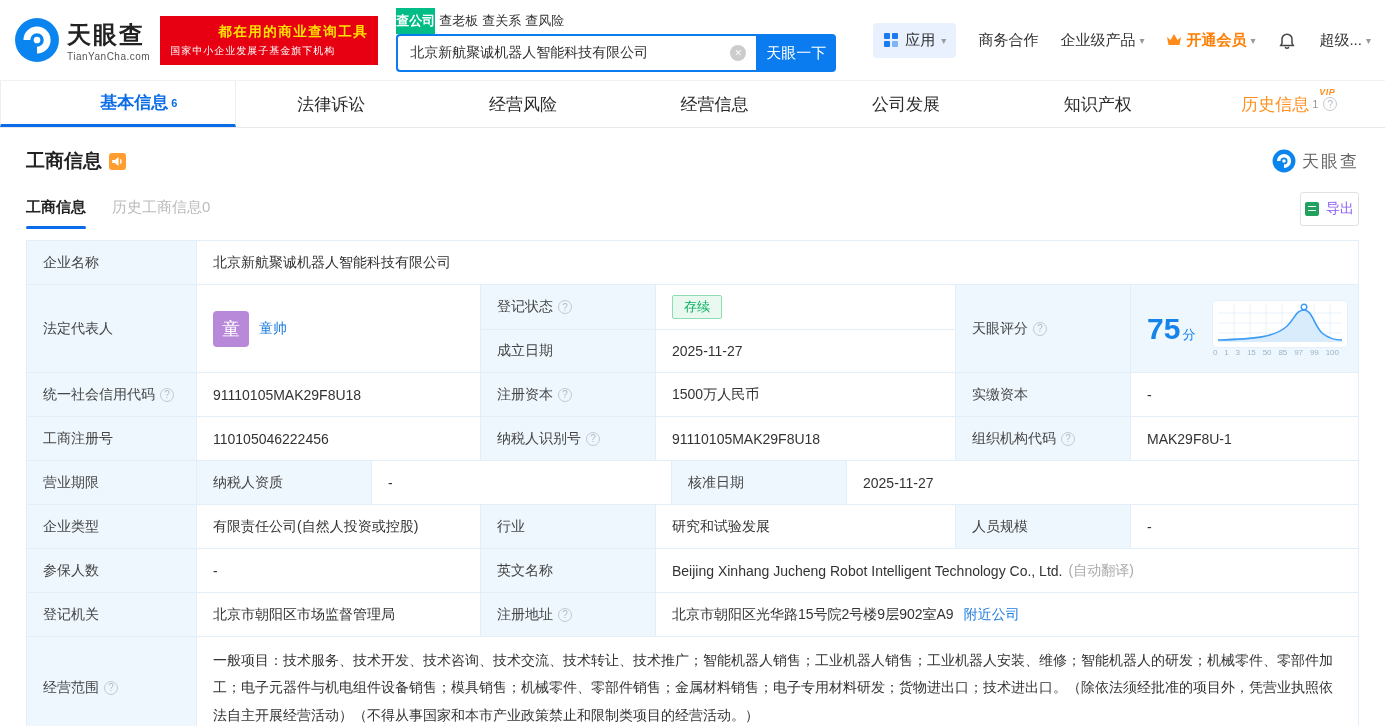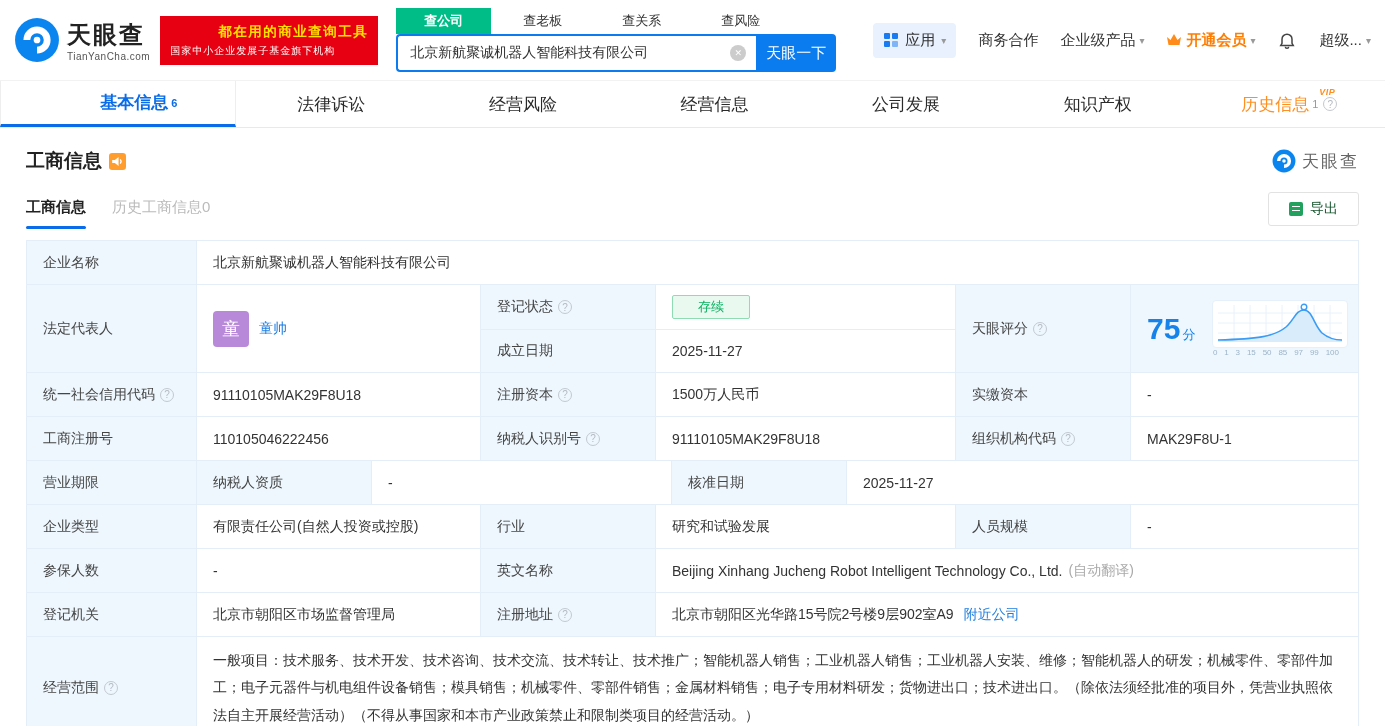--- a/index.html
+++ b/index.html
@@ -10,21 +10,21 @@
   .header { height:80px; display:flex; align-items:center; padding:0 14px; }
   .logo { display:flex; align-items:center; gap:7px; }
   .logo-text .brand { font-size:24px; font-weight:bold; color:#222; letter-spacing:2px; }
   .logo-text .domain { font-size:10px; color:#555; letter-spacing:.5px; }
   .promo { margin-left:10px; background:#e60012; padding:7px 10px; width:218px; }
   .promo .l1 { color:#ffe100; font-weight:bold; font-size:13.5px; letter-spacing:1.5px; white-space:nowrap;text-align:right; }
   .promo .l2 { color:#fff; font-size:10px; letter-spacing:1px; margin-top:3px; white-space:nowrap; }
 
   .search-wrap { margin-left:18px; }
   .search-tabs { display:flex; align-items:flex-end; gap:4px; height:26px; }
-  .search-tab { font-size:13px; color:#333; padding:4px 28px; cursor:pointer; }
+  .search-tab { font-size:13px; color:#333; padding:4px 0; cursor:pointer; }
   .search-tab.active { background:#00bd87; color:#fff; font-weight:bold; }
   .search-row { display:flex; }
   .search-box { position:relative; }
   .search-box input { width:360px; height:38px; border:2px solid #0a7cf0; border-right:none;
       border-radius:4px 0 0 4px; padding:0 36px 0 12px; font-size:14px; color:#333; outline:none;
       font-family:inherit; }
   .clear-btn { position:absolute; right:10px; top:11px; width:16px; height:16px; border-radius:50%;
       background:#ccc; color:#fff; font-size:9px; display:flex; align-items:center; justify-content:center;
       cursor:pointer; }
   .search-btn { width:80px; height:38px; background:#0a7cf0; color:#fff; border:none; font-size:15px;
@@ -58,21 +58,21 @@
   .section-title { font-size:19px; font-weight:bold; color:#222; display:flex; align-items:center; gap:7px; }
   .brand-right { margin-left:auto; display:flex; align-items:center; gap:6px; color:#666;
       font-size:17px; letter-spacing:2px; }
   .subtab-row { display:flex; align-items:center; padding:18px 26px 0; }
   .subtab { font-size:15px; cursor:pointer; position:relative; padding-bottom:12px; }
   .subtab.active { color:#222; font-weight:bold; }
   .subtab.active::after { content:""; position:absolute; left:0; right:0; bottom:0; height:3px;
       background:#0a6ce8; border-radius:2px; }
   .subtab.dim { color:#bbb; margin-left:26px; }
   .export-btn { margin-left:auto; display:flex; align-items:center; gap:7px; border:1px solid #e2e2e2;
-      border-radius:3px; padding:7px 20px; cursor:pointer; background:#fff; font-size:14px; color:#14532d;
+      border-radius:3px; padding:7px 4px; cursor:pointer; background:#fff; font-size:14px; color:#8b5cf6;
       margin-bottom:8px; }
   .xls-icon { width:14px; height:14px; border-radius:2px; background:#21a05e; display:inline-block;
       position:relative; }
   .xls-icon::after { content:""; position:absolute; left:3px; right:3px; top:4px; height:7px;
       background:repeating-linear-gradient(180deg,#fff 0 1.5px,transparent 1.5px 4px); }
 
   
   .table { margin:6px 26px 0; border-top:1px solid #e3eef8; border-left:1px solid #e3eef8; }
   .trow { display:flex; }
   .cell { border-right:1px solid #e3eef8; border-bottom:1px solid #e3eef8; padding:10px 16px;
@@ -81,21 +81,21 @@
   .value { background:#fff; color:#333; }
   .c1{width:170px;flex:none;} .c2{width:284px;flex:none;} .c3{width:175px;flex:none;}
   .c4{width:300px;flex:none;} .c5{width:175px;flex:none;} .c6{flex:1;}
   .h44 { min-height:44px; } .h88 { min-height:88px; }
   .mid { width:475px; flex:none; display:flex; flex-direction:column; }
   .mid .trow { flex:1; }
   .mid .cell.c3, .mid .cell.c4 { width:auto; }
   .mid .cell.c3 { width:175px; } .mid .cell.c4 { flex:1; }
   .link { color:#1f7de0; cursor:pointer; }
   .badge-green { background:#e9f9f0; color:#0bb262; border:1px solid #8fdcb4; border-radius:2px;
-      font-size:13px; padding:2px 25px; }
+      font-size:13px; padding:2px 11px; }
   .avatar { width:36px; height:36px; border-radius:4px; background:#b989d9; color:#fff; font-size:18px;
       display:flex; align-items:center; justify-content:center; margin-right:10px; flex:none; }
   .score-cell { justify-content:space-between; gap:8px; background:#eef7fe; padding:6px 10px 6px 16px;text-align:center; }
   .score-num { color:#1583e9; font-weight:bold; font-size:30px; line-height:1; white-space:nowrap; }
   .score-num .unit { font-size:13px; font-weight:normal; margin-left:2px; }
   .chart-card { background:#fff; border:1px solid #e6f0fa; border-radius:4px; padding:2px 3px 1px; }
   .ticks { display:flex; justify-content:space-between; width:128px; font-size:8px; color:#9db4c8;
       padding:0 1px; }
   .note { color:#aaa; margin-left:6px; }
   .scope-text { line-height:1.95; display:block; }

